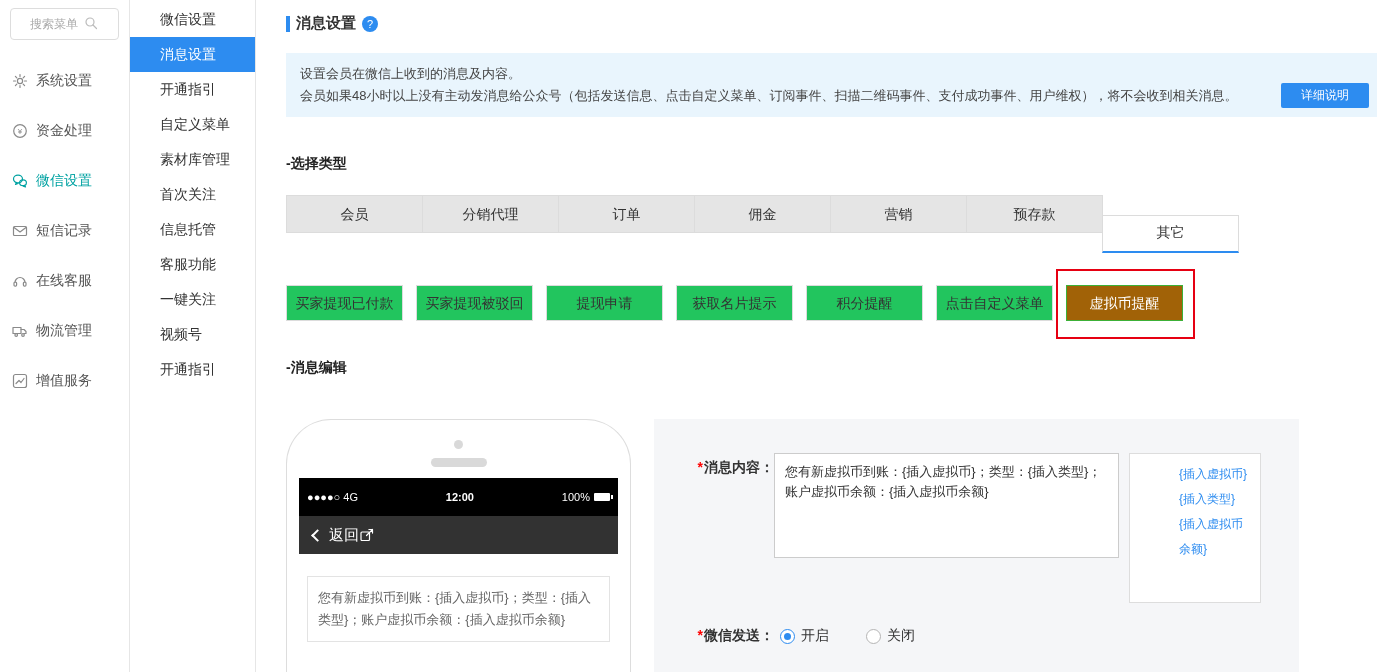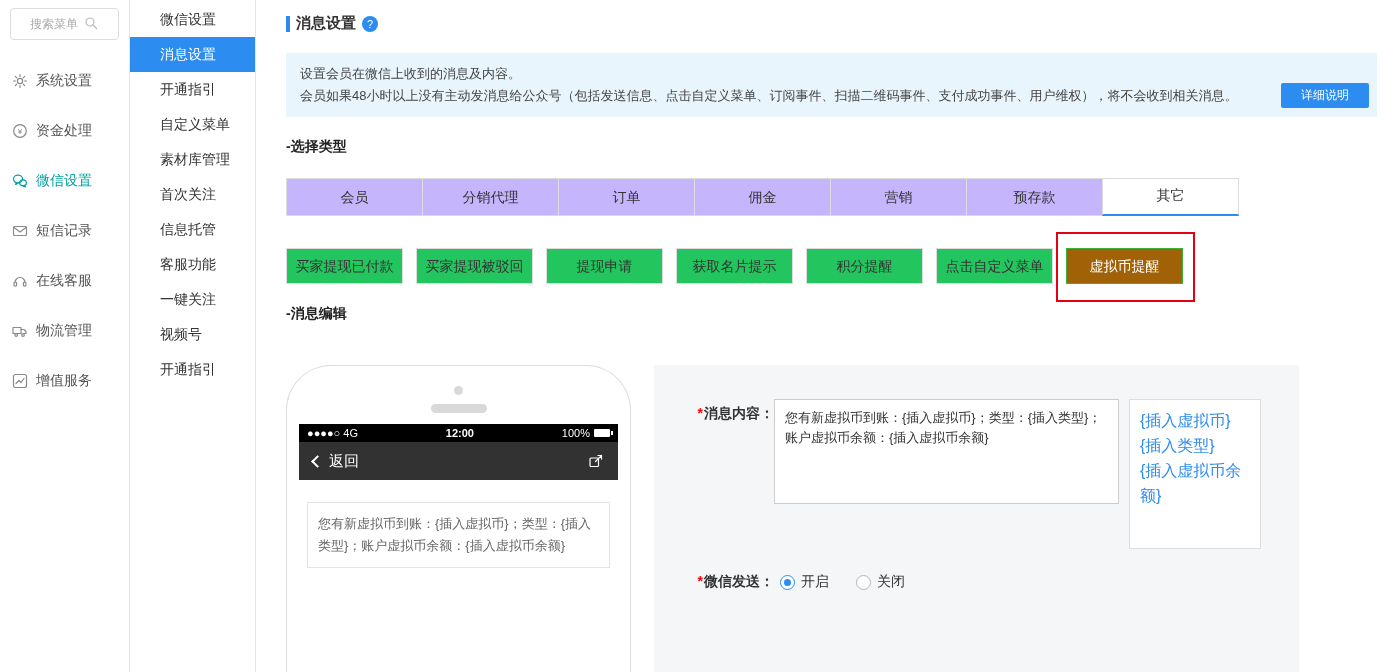--- a/index.html
+++ b/index.html
@@ -31,72 +31,72 @@
   .main{flex:1;padding:14px 8px 0 30px;position:relative;background:#fff;min-width:0;}
   .title-row{display:flex;align-items:center;gap:6px;}
   .title-accent{width:4px;height:16px;background:#2d8cf0;}
   .page-title{font-size:15px;font-weight:bold;color:#333;}
   .help-icon{width:16px;height:16px;border-radius:50%;background:#2d8cf0;color:#fff;font-size:11px;
     display:flex;align-items:center;justify-content:center;cursor:pointer;}
   .notice{margin-top:20px;background:#e9f5fd;padding:10px 14px;font-size:13px;color:#444;
     line-height:22px;position:relative;}
   .detail-btn{position:absolute;right:8px;bottom:9px;background:#2d8cf0;color:#fff;font-size:12px;
     padding:4px 20px;border-radius:2px;cursor:pointer;border:none;}
-  .section-heading{margin-top:21px;font-size:14px;font-weight:bold;color:#222;}
+  .section-heading{margin-top:38px;font-size:14px;font-weight:bold;color:#222;}
 
   .tabs{display:flex;margin-top:22px;}
   .tab{width:137px;height:38px;line-height:36px;text-align:center;font-size:14px;color:#333;
-    background:#c4b5fd;border:1px solid #dcdcdc;margin-left:-1px;cursor:pointer;}
+    background:#e5e5e5;border:1px solid #dcdcdc;margin-left:-1px;cursor:pointer;}
   .tab:first-child{margin-left:0;}
-  .tab.active{background:#fff;border-bottom:2px solid #2d8cf0;line-height:33px;}
+  .tab.active{background:#fff;border-bottom:2px solid #2d8cf0;line-height:33px;margin-top:20px;}
 
   .sub-buttons{display:flex;gap:13px;margin-top:32px;align-items:center;}
   .type-btn{width:117px;height:36px;line-height:34px;text-align:center;border:1px solid #dcdcdc;
     background:#22c55e;font-size:14px;color:#333;cursor:pointer;}
   .type-btn-wrap{position:relative;display:inline-block;}
   .type-btn.active{background:#a16207;border-color:#3cb037;color:#fff;}
   .red-box{position:absolute;left:-10px;right:-12px;top:-16px;bottom:-18px;
     border:2px solid #e60012;pointer-events:none;}
 
   
   .editor{display:flex;margin-top:42px;gap:23px;align-items:flex-start;}
   .phone{width:345px;height:400px;border:1px solid #ddd;border-bottom:none;
     border-radius:45px 45px 0 0;background:#fff;flex-shrink:0;}
   .camera-dot{width:9px;height:9px;border-radius:50%;background:#d9d9d9;margin:20px auto 0;}
   .speaker{width:56px;height:9px;border-radius:5px;background:#d9d9d9;margin:9px auto 0;}
   .screen{margin:11px 12px 0;}
-  .status-bar{height:18px;background:#000;color:#fff;display:flex;align-items:center;
+  .status-bar{height:38px;background:#000;color:#fff;display:flex;align-items:center;
     justify-content:space-between;padding:0 8px;font-size:11px;}
   .status-time{font-weight:bold;}
   .status-right{display:flex;align-items:center;gap:4px;}
   .battery{width:16px;height:8px;background:#fff;border-radius:1px;position:relative;display:inline-block;}
   .battery:after{content:"";position:absolute;right:-3px;top:2px;width:2px;height:4px;background:#fff;}
   .nav-bar{height:38px;background:#323232;display:flex;align-items:center;
-    justify-content:space-between;padding:0 14px;color:#fff;}
+    padding:0 14px;color:#fff;}
   .back{display:flex;align-items:center;gap:7px;font-size:15px;cursor:pointer;}
   .chevron{width:9px;height:9px;border-left:2px solid #fff;border-bottom:2px solid #fff;
     transform:rotate(45deg);display:inline-block;}
   .share-btn{display:inline-flex;cursor:pointer;color:#fff;}
   .phone-body{background:#fff;padding:22px 8px;}
   .phone-msg{border:1px solid #e3e3e3;padding:10px;font-size:13px;color:#666;line-height:22px;}
 
   .panel{flex:1;background:#f5f6f8;min-height:430px;padding:34px 20px 20px 24px;max-width:645px;}
   .form-row{display:flex;align-items:flex-start;}
   .form-label{width:96px;font-size:14px;font-weight:bold;color:#333;text-align:right;
     flex-shrink:0;padding-top:6px;}
   .req{color:#f00;margin-right:1px;font-weight:bold;}
   textarea.msg-input{width:345px;height:105px;border:1px solid #ccc;background:#fff;resize:none;
     padding:8px 10px;font-size:13px;color:#333;line-height:20px;font-family:inherit;outline:none;}
   .insert-box{width:132px;height:150px;background:#fff;border:1px solid #ddd;margin-left:10px;
     padding:8px 10px;}
-  .insert-link{display:block;color:#2d8cf0;font-size:16px;line-height:25px;cursor:pointer;
-    text-decoration:none;}
+  .insert-link{display:block;color:#2d8cf0;font-size:12px;line-height:25px;cursor:pointer;
+    text-decoration:none;margin-left:39px;}
   .send-row{margin-top:24px;align-items:center;}
   .send-row .form-label{padding-top:0;}
-  .radio-group{display:flex;align-items:center;gap:27px;padding-left:6px;}
+  .radio-group{display:flex;align-items:center;gap:37px;padding-left:6px;}
   .radio-opt{display:flex;align-items:center;gap:6px;font-size:14px;color:#333;cursor:pointer;}
   .radio-circle{width:15px;height:15px;border-radius:50%;border:1px solid #b5b5b5;background:#fff;
     position:relative;display:inline-block;}
   .radio-opt.selected .radio-circle{border-color:#2d8cf0;}
   .radio-opt.selected .radio-circle:after{content:"";position:absolute;left:3px;top:3px;width:7px;
     height:7px;border-radius:50%;background:#2d8cf0;}
 </style>
 </head>
 <body>
 

